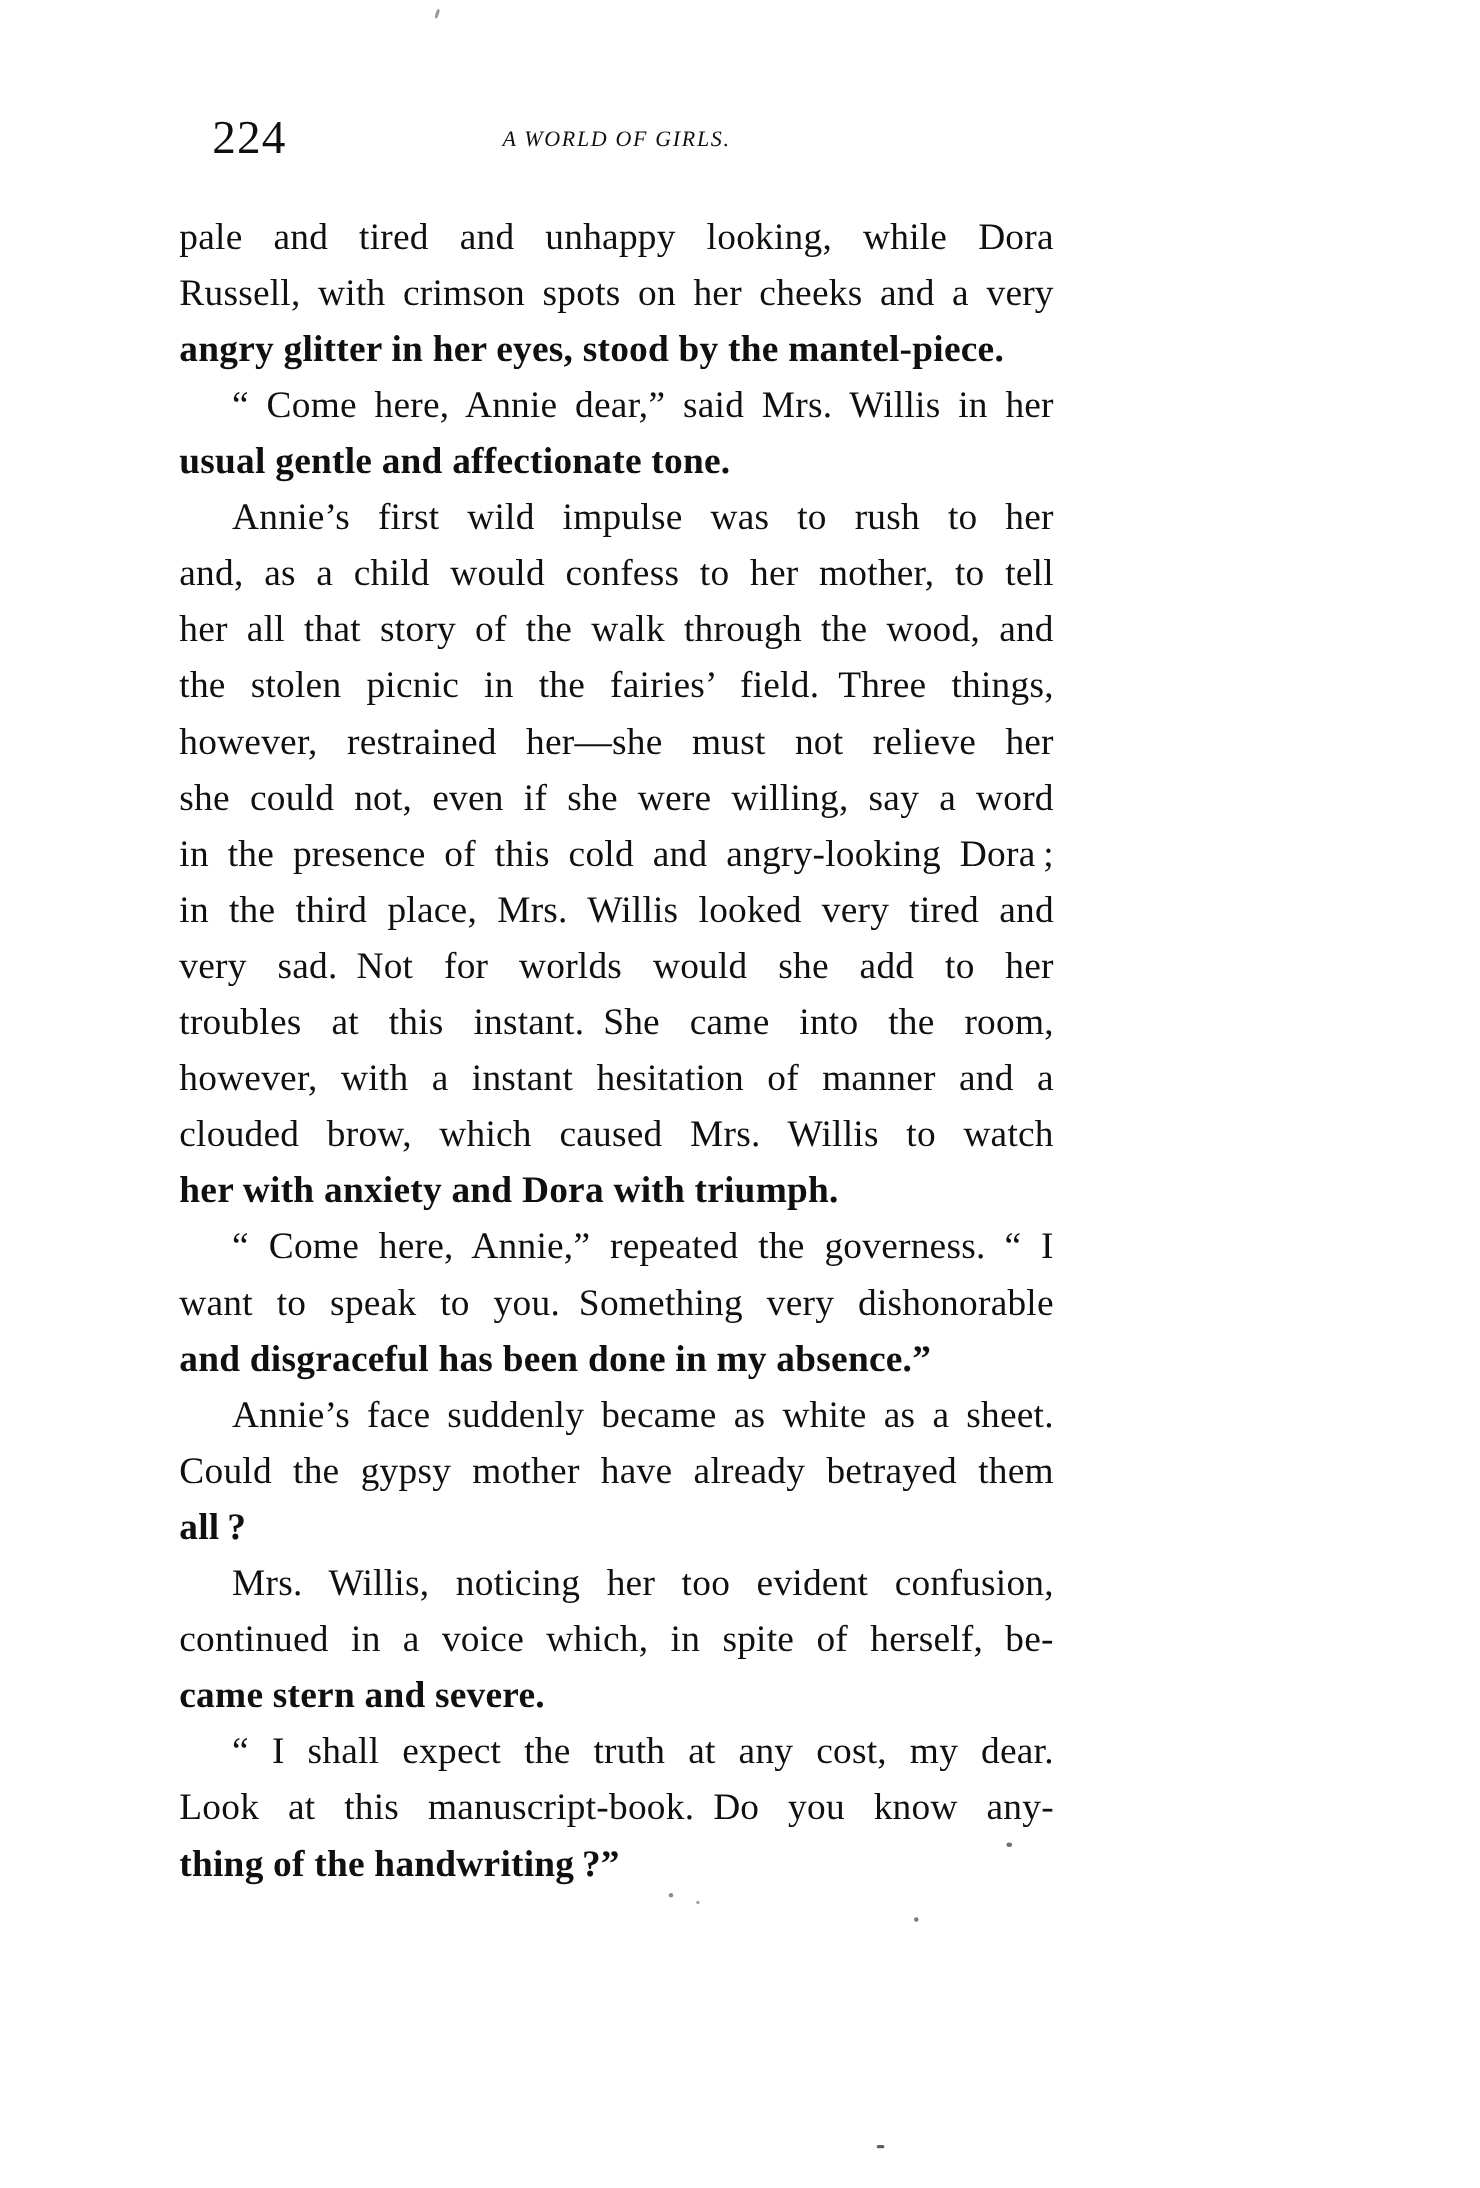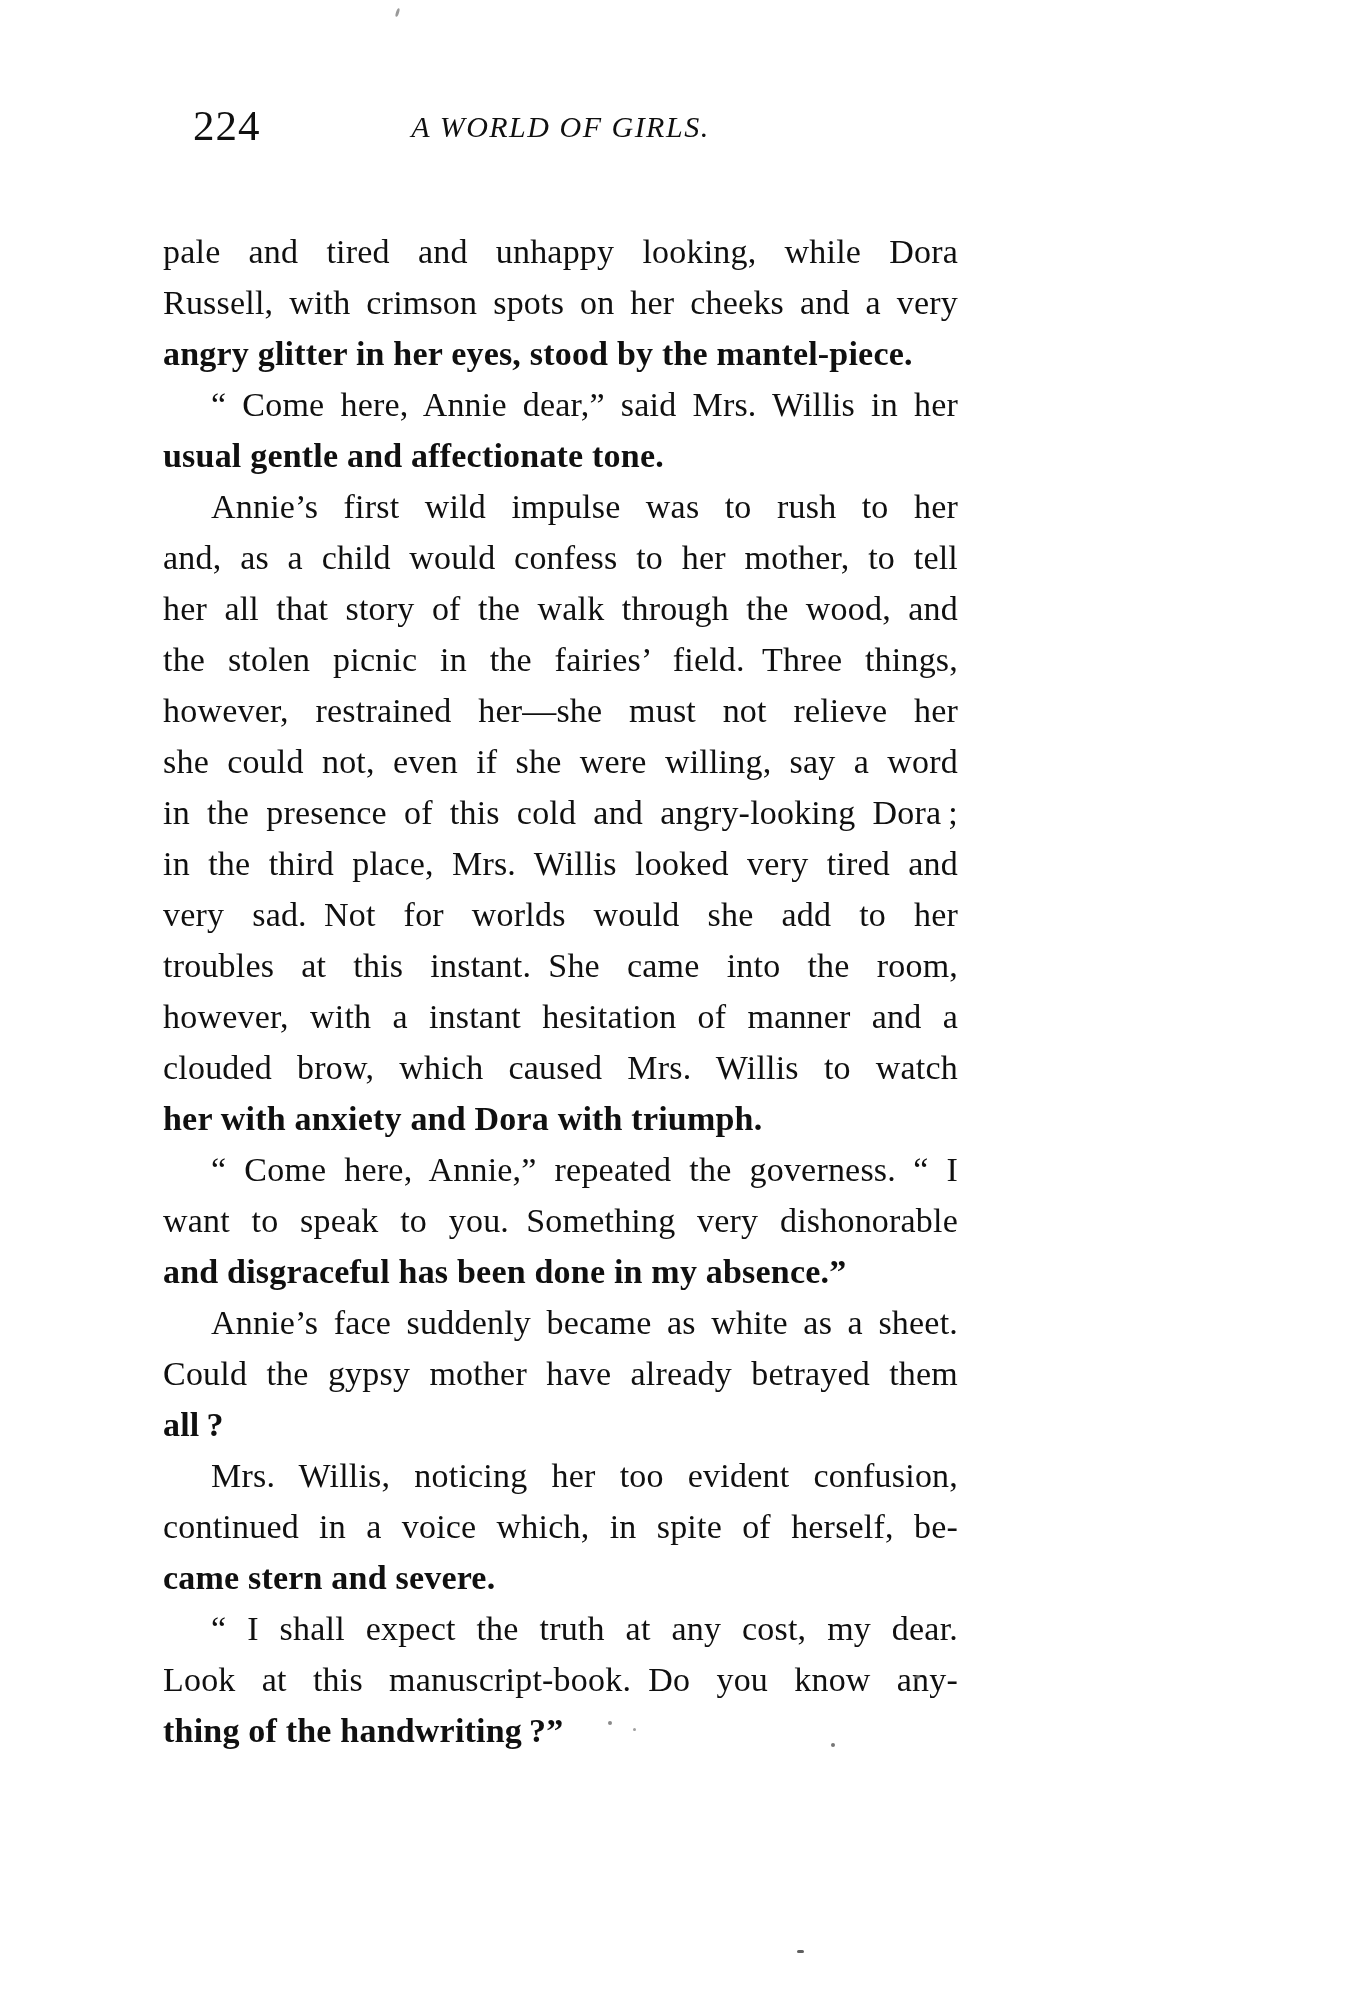--- a/index.html
+++ b/index.html
@@ -30,30 +30,29 @@
     line-height: 44px;
     letter-spacing: 1px;
   }
   .running-title {
     position: absolute;
     left: 0;
     top: 1px;
     width: 100%;
     text-align: center;
     font-style: italic;
-    font-size: 30px;
+    font-size: 20px;
     line-height: 44px;
     letter-spacing: 1.5px;
   }
   .text-block {
     position: absolute;
     left: 163px;
     top: 190px;
     width: 795px;
-    margin-top: 36px;
   }
   .line {
     box-sizing: border-box;
     width: 100%;
     height: 51px;
     line-height: 51px;
     font-size: 34px;
     white-space: nowrap;
     text-align: justify;
     text-align-last: justify;

